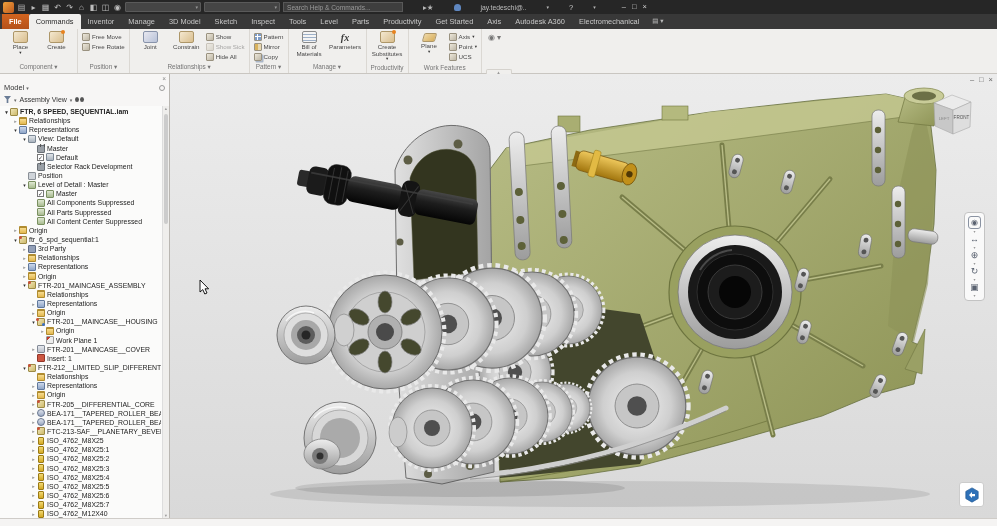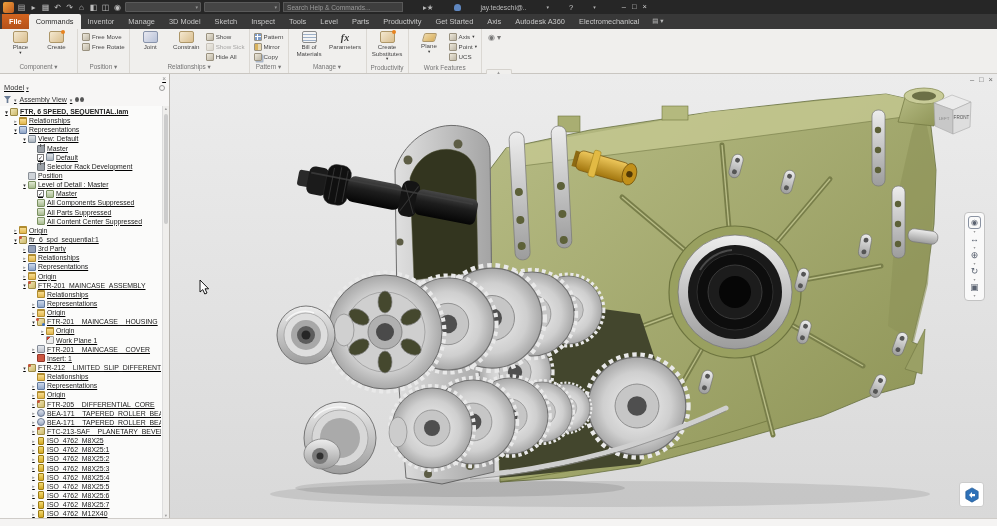--- a/index.html
+++ b/index.html
@@ -54,21 +54,21 @@
   .si-mirror{background:linear-gradient(90deg,#d9b25c 0 45%,#fff 45% 55%,#e8d8b0 55%);}
   .si-copy{box-shadow:1.5px 1.5px 0 #a9b6c8;}
   .mcaret{font-size:4.5px;color:#333;}
   .ovf{display:flex;align-items:flex-start;padding:4px 6px;color:#777;font-size:8px;gap:2px;}
   .ribbon-handle{position:absolute;left:50%;bottom:-1px;transform:translateX(-50%);width:26px;text-align:center;font-size:5px;color:#999;background:#f0efed;border:1px solid #d5d2cd;border-bottom:none;border-radius:2px 2px 0 0;line-height:4px;}
 
   
   .main{display:flex;height:444px;}
 
   
-  .browser{width:170px;background:#f7f6f5;border-right:1px solid #b9b6b1;display:flex;flex-direction:column;position:relative;text-decoration:underline;}
+  .browser{width:170px;background:#f7f6f5;border-right:1px solid #b9b6b1;display:flex;flex-direction:column;position:relative;}
   .browser-top{height:8px;display:flex;justify-content:flex-end;align-items:center;padding:0 3px;color:#888;font-size:6.5px;}
   .browser-title{height:11px;display:flex;align-items:center;gap:2px;padding:0 4px;font-size:7.4px;color:#333;}
   .b-circle{width:6px;height:6px;border:1px solid #9a9a9a;border-radius:50%;margin-left:auto;}
   .browser-tools{height:13px;display:flex;align-items:center;gap:3px;padding:0 4px;}
   .funnel{width:7px;height:7px;background:#6a7c96;clip-path:polygon(0 0,100% 0,62% 45%,62% 100%,38% 100%,38% 45%);}
   .bino{width:4px;height:5px;background:#555;border-radius:50%;box-shadow:5px 0 0 #555;margin-right:5px;}
   .view-mode{font-size:7px;color:#333;}
   .caret-s{font-size:5px;color:#666;}
   .tree{flex:1;overflow:hidden;background:#fbfbfa;padding:1px 8px 0 2px;}
   .trow{height:9.15px;display:flex;align-items:center;font-size:6.9px;color:#222;white-space:nowrap;overflow:hidden;}

